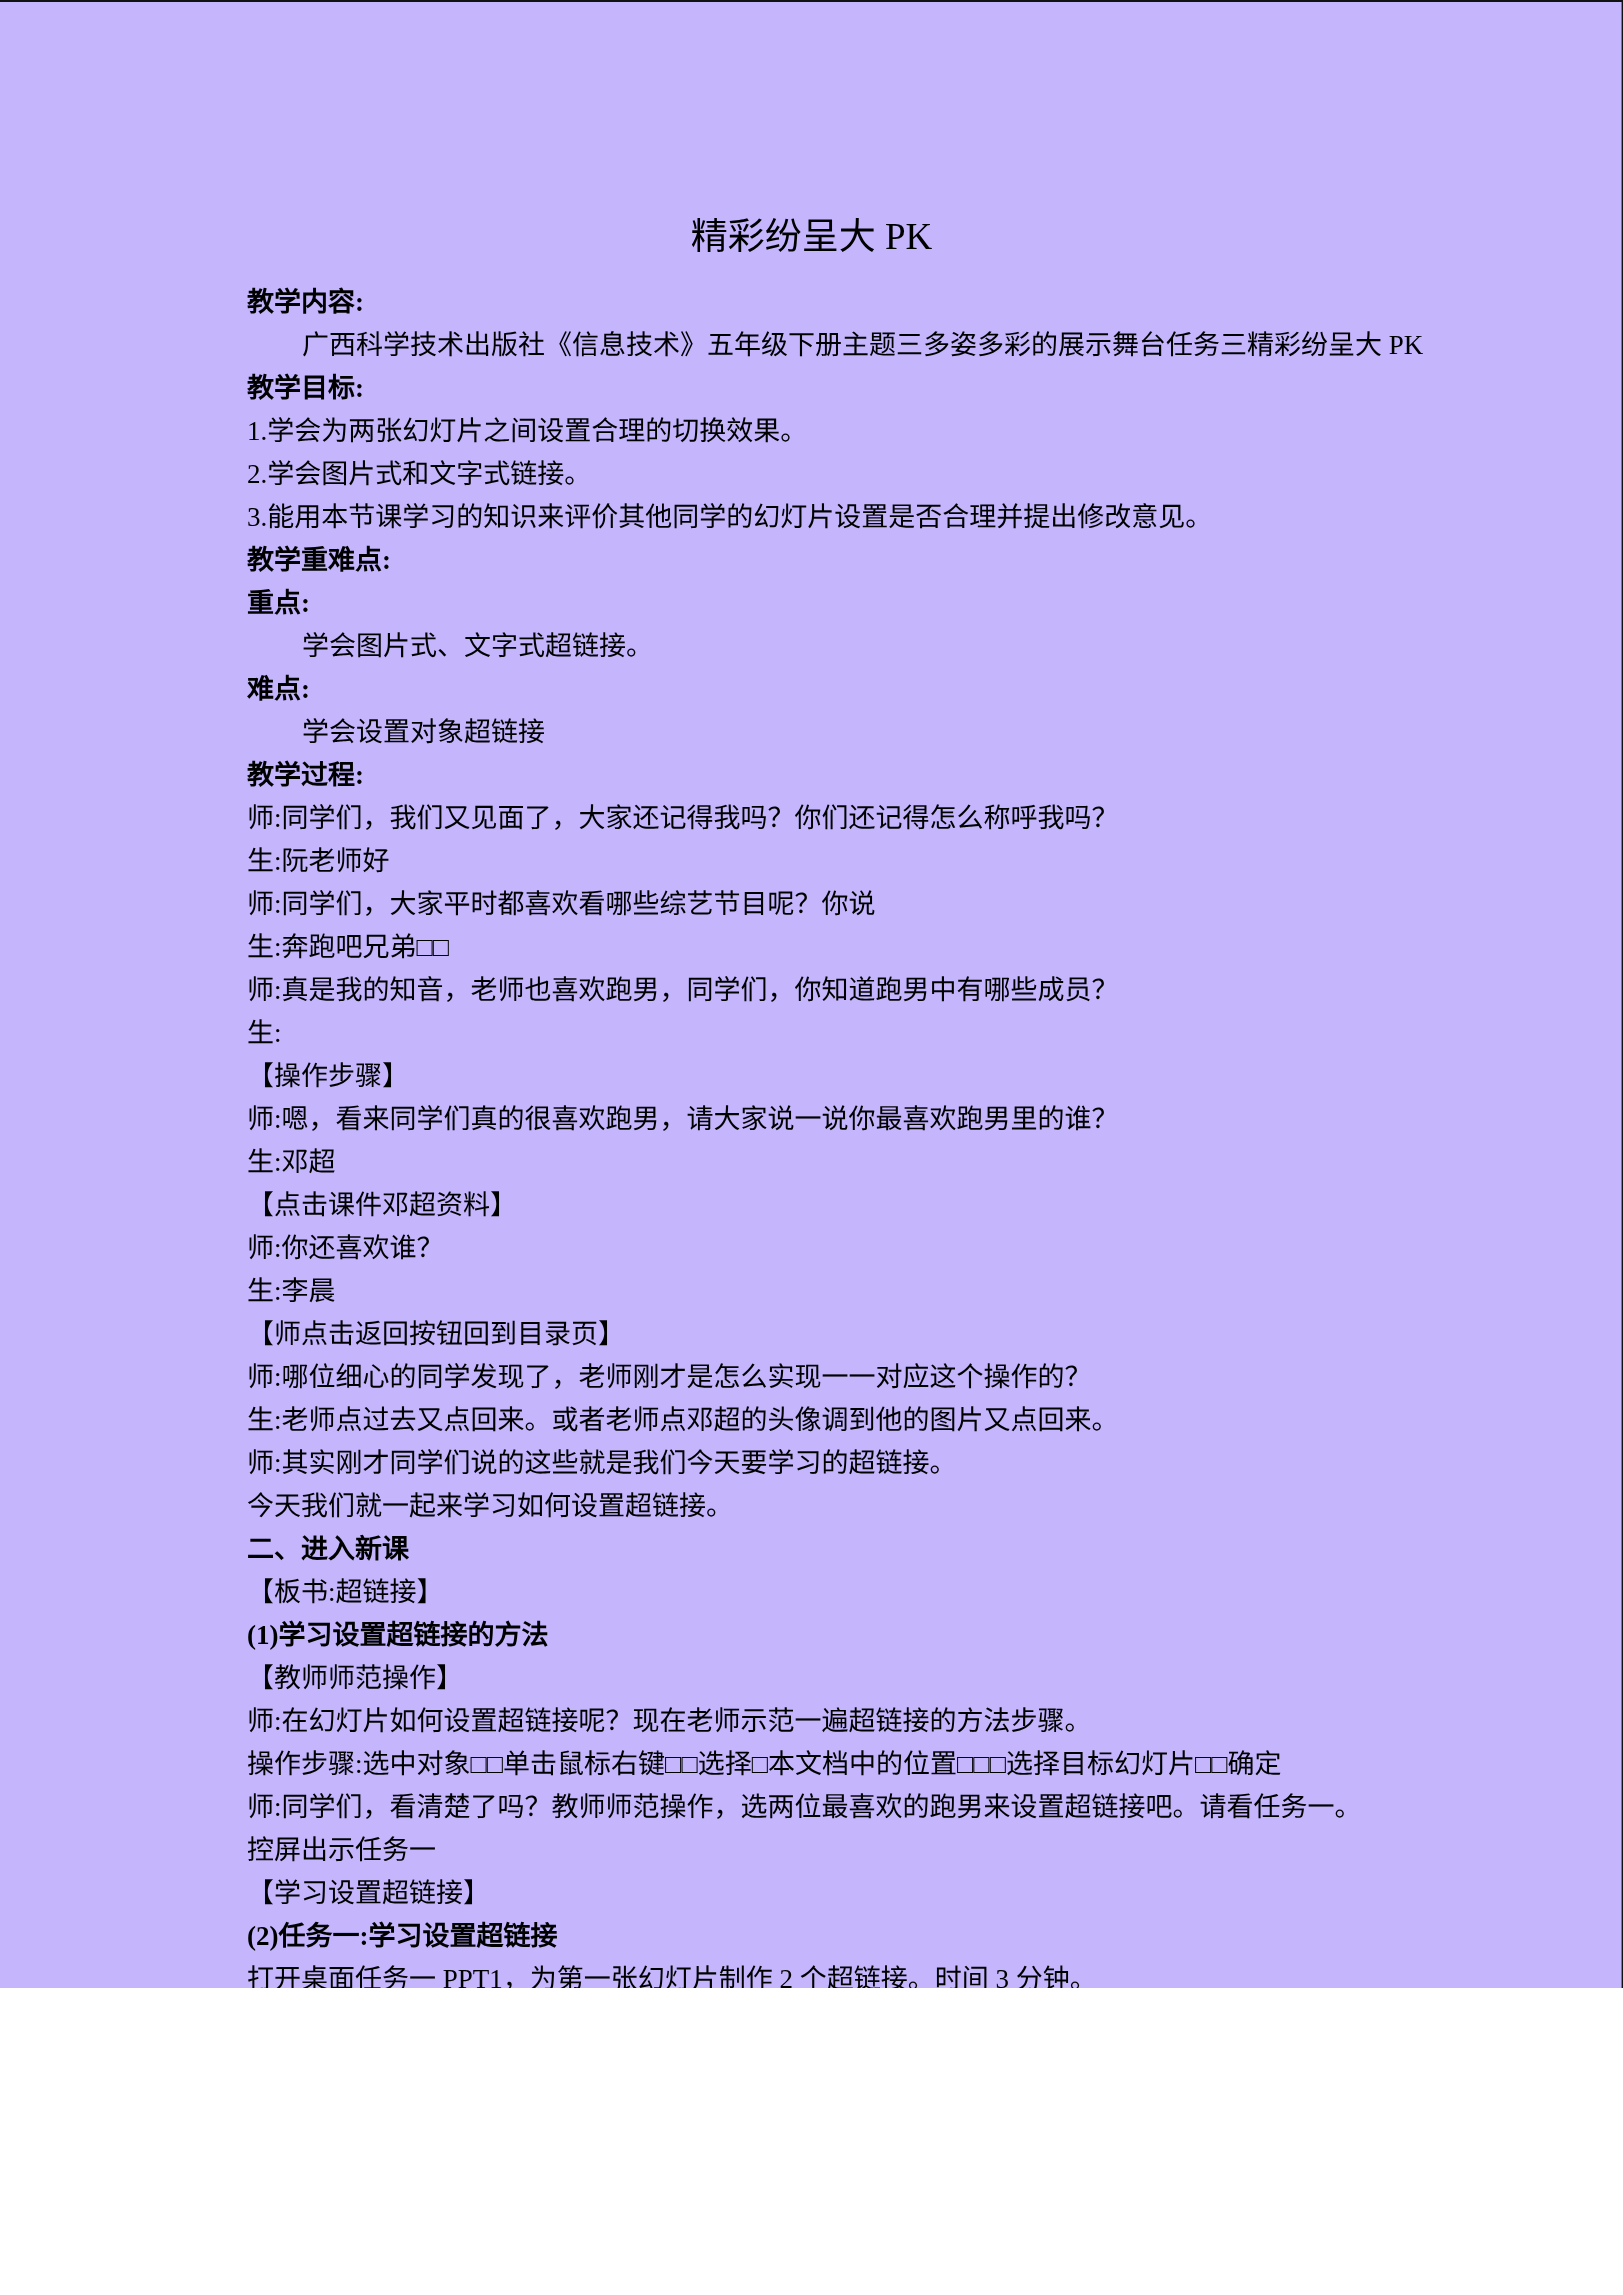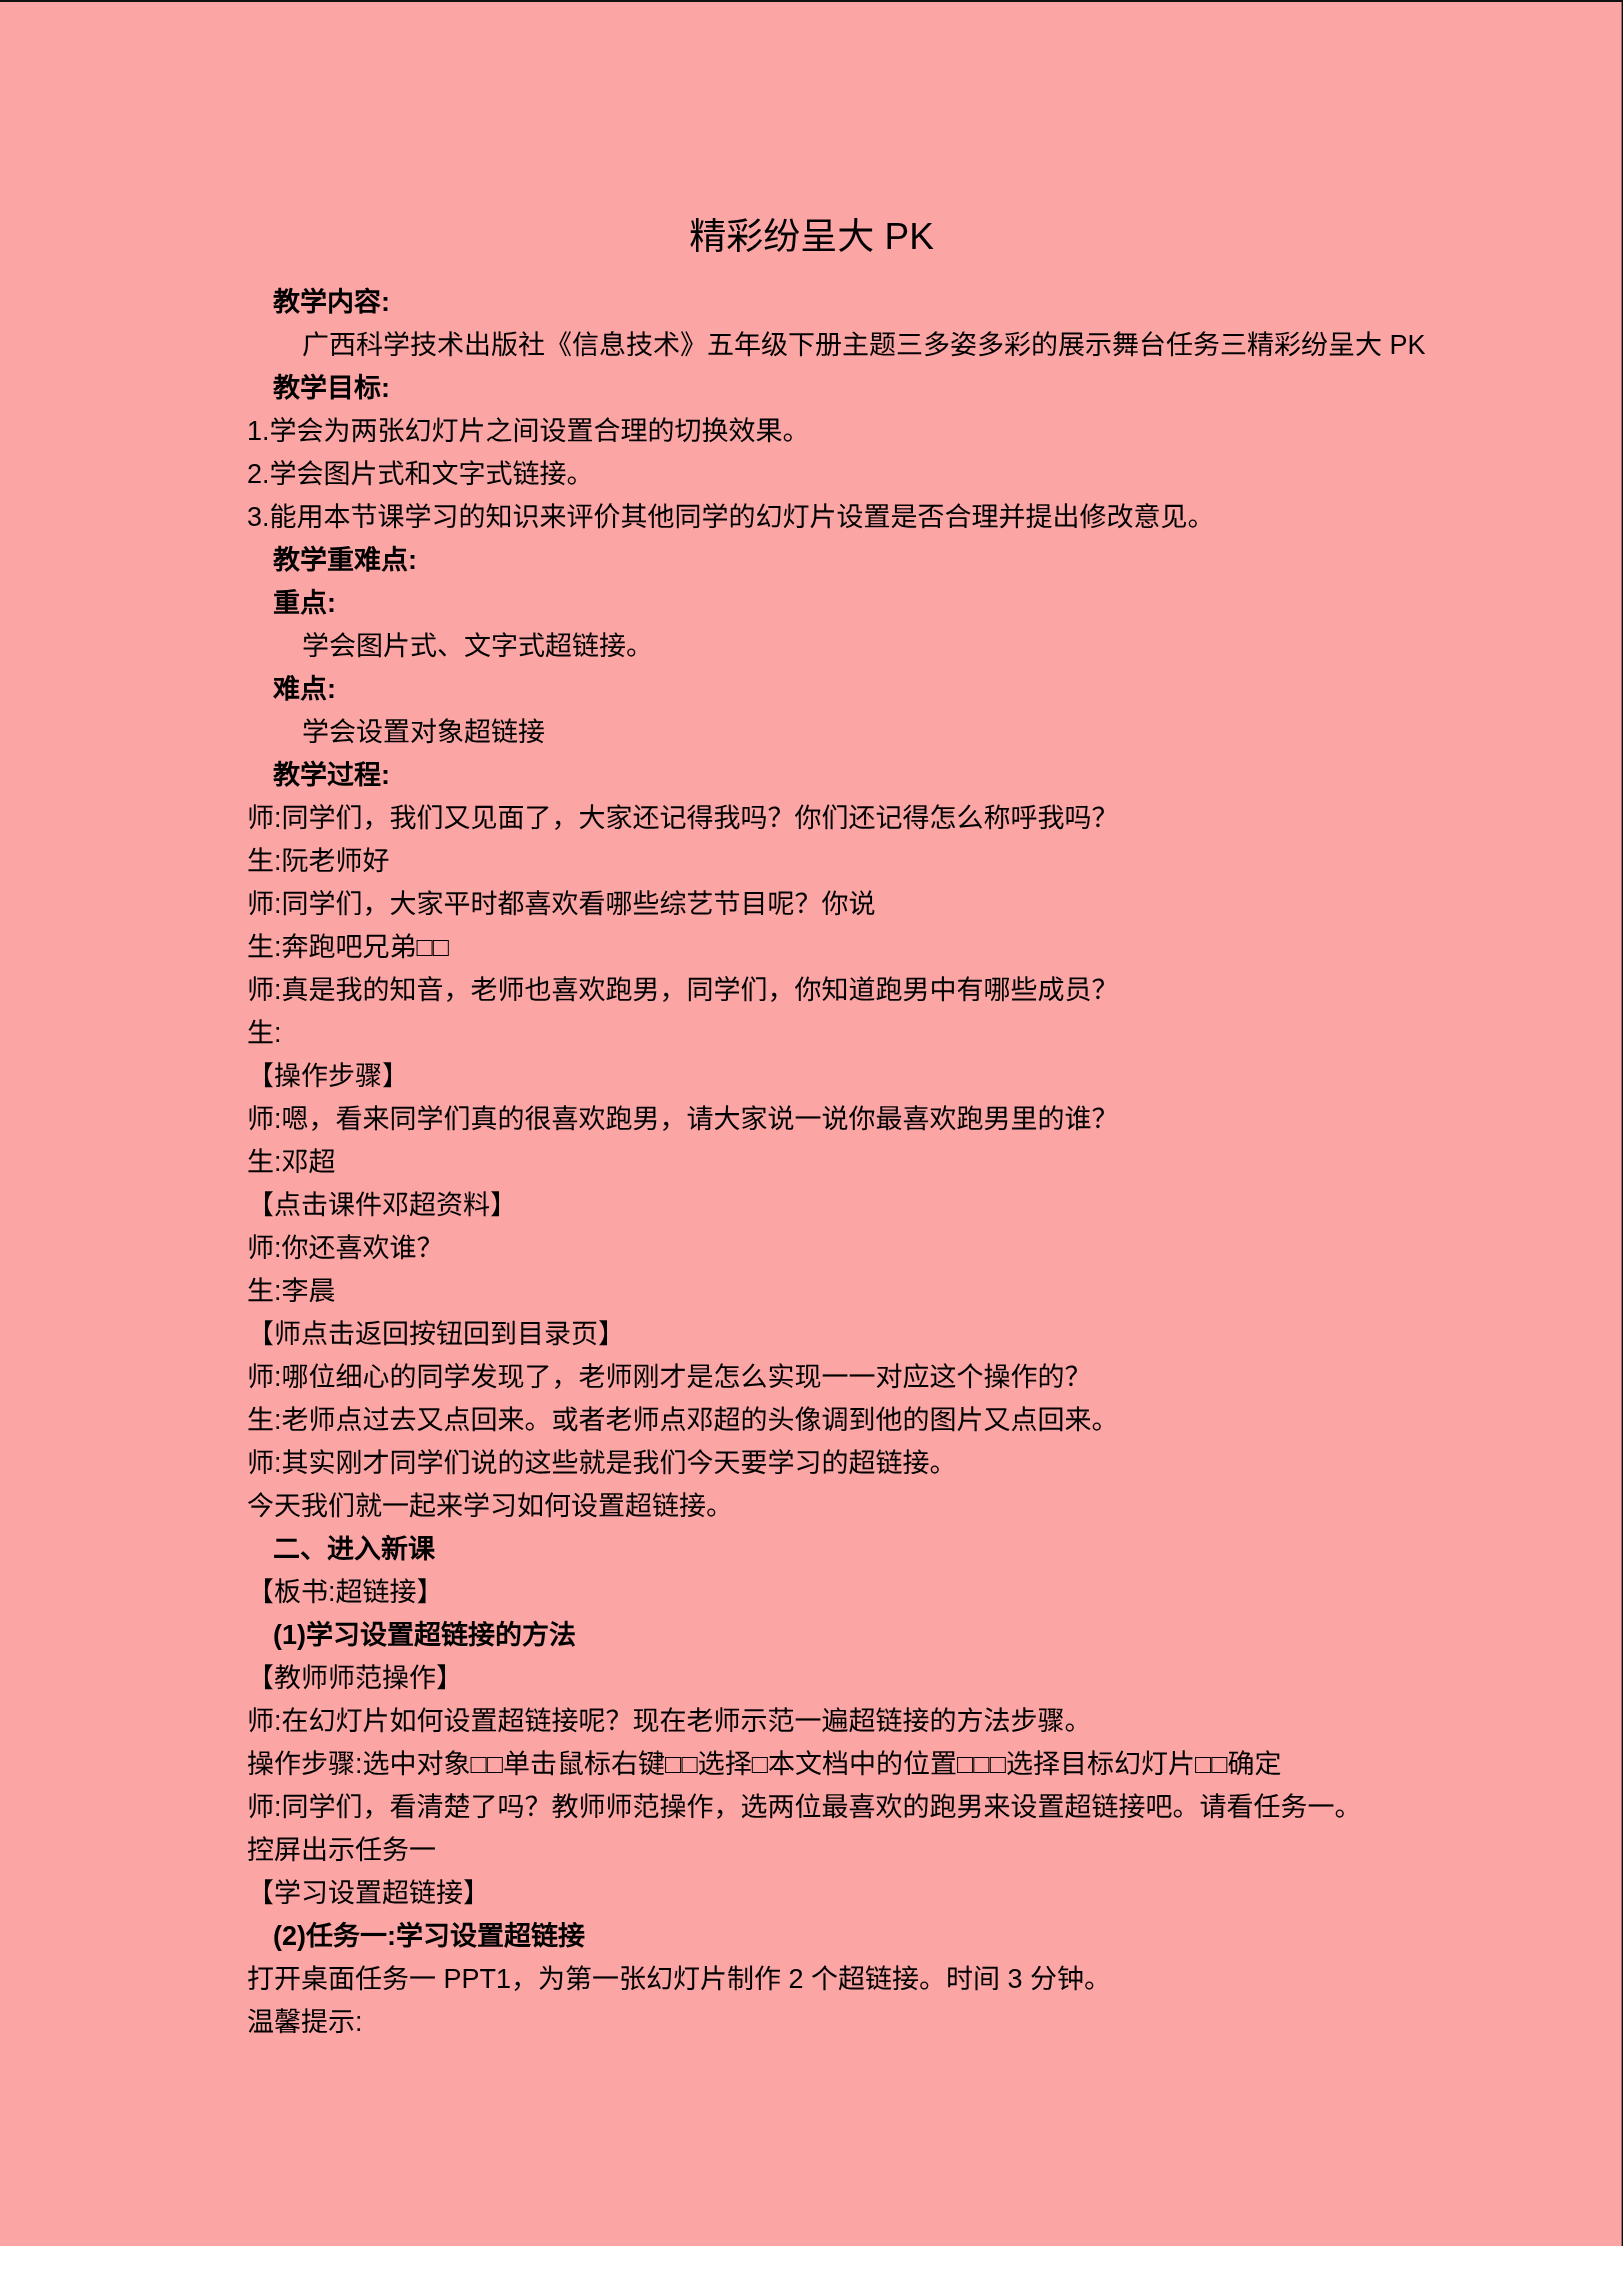--- a/index.html
+++ b/index.html
@@ -3,26 +3,26 @@
   <meta charset="utf-8">
   <style>
     html, body {
       margin: 0;
       padding: 0;
       background: #ffffff;
     }
     .page {
       position: relative;
       width: 1623px;
-      height: 2246px;
-      background: #fca5a5;
+      height: 1988px;
+      background: #c4b5fd;
       overflow: hidden;
       box-shadow: inset 0 2px 0 #111111, inset -1.4px 0 0 #111111;
       color: #000000;
-      font-family: Liberation Sans, sans-serif;
+      font-family: Liberation Serif, serif;
     }
     .doc-title {
       position: absolute;
       top: 213px;
       left: 0;
       right: 0;
       text-align: center;
       font-size: 37px;
       line-height: 48px;
       font-weight: normal;
@@ -34,21 +34,20 @@
       left: 247px;
       font-size: 27px;
       line-height: 43px;
       white-space: nowrap;
     }
     .line {
       height: 43px;
     }
     .h {
       font-weight: bold;
-      margin-left: 26px;
     }
     .indent {
       padding-left: 55px;
     }
   </style>
 </head>
 <body>
 
 <div class="page">
 

